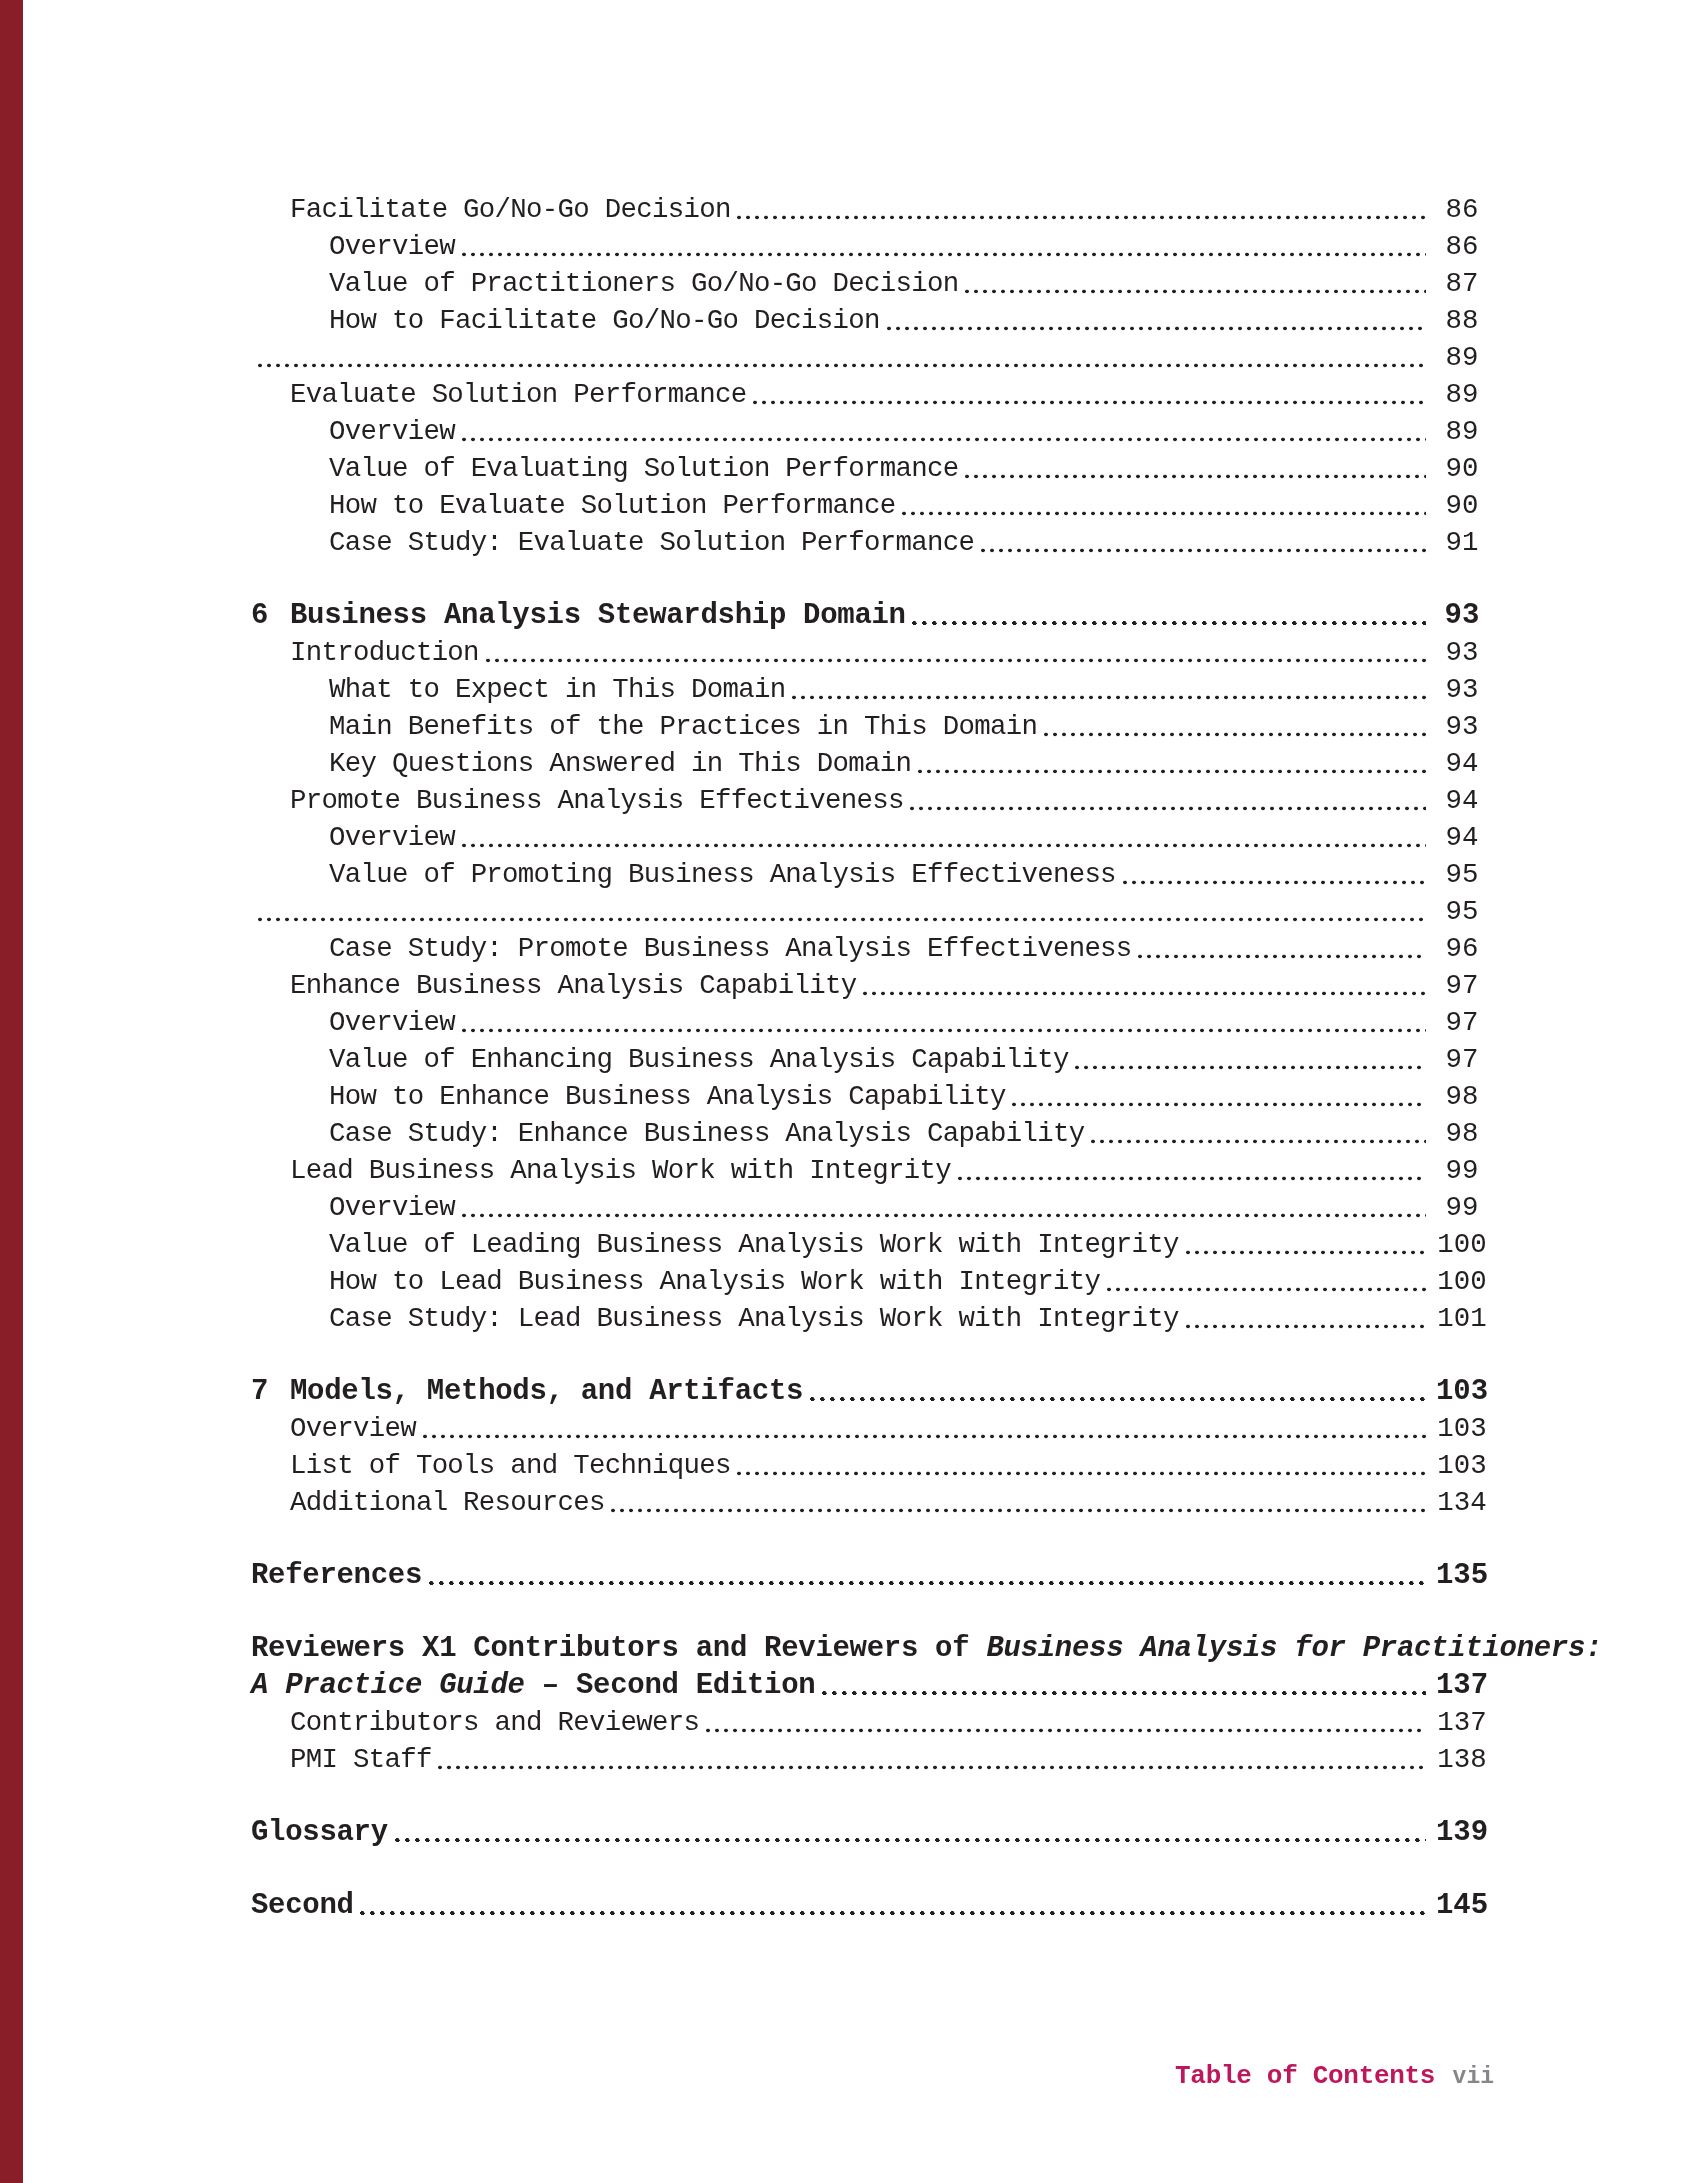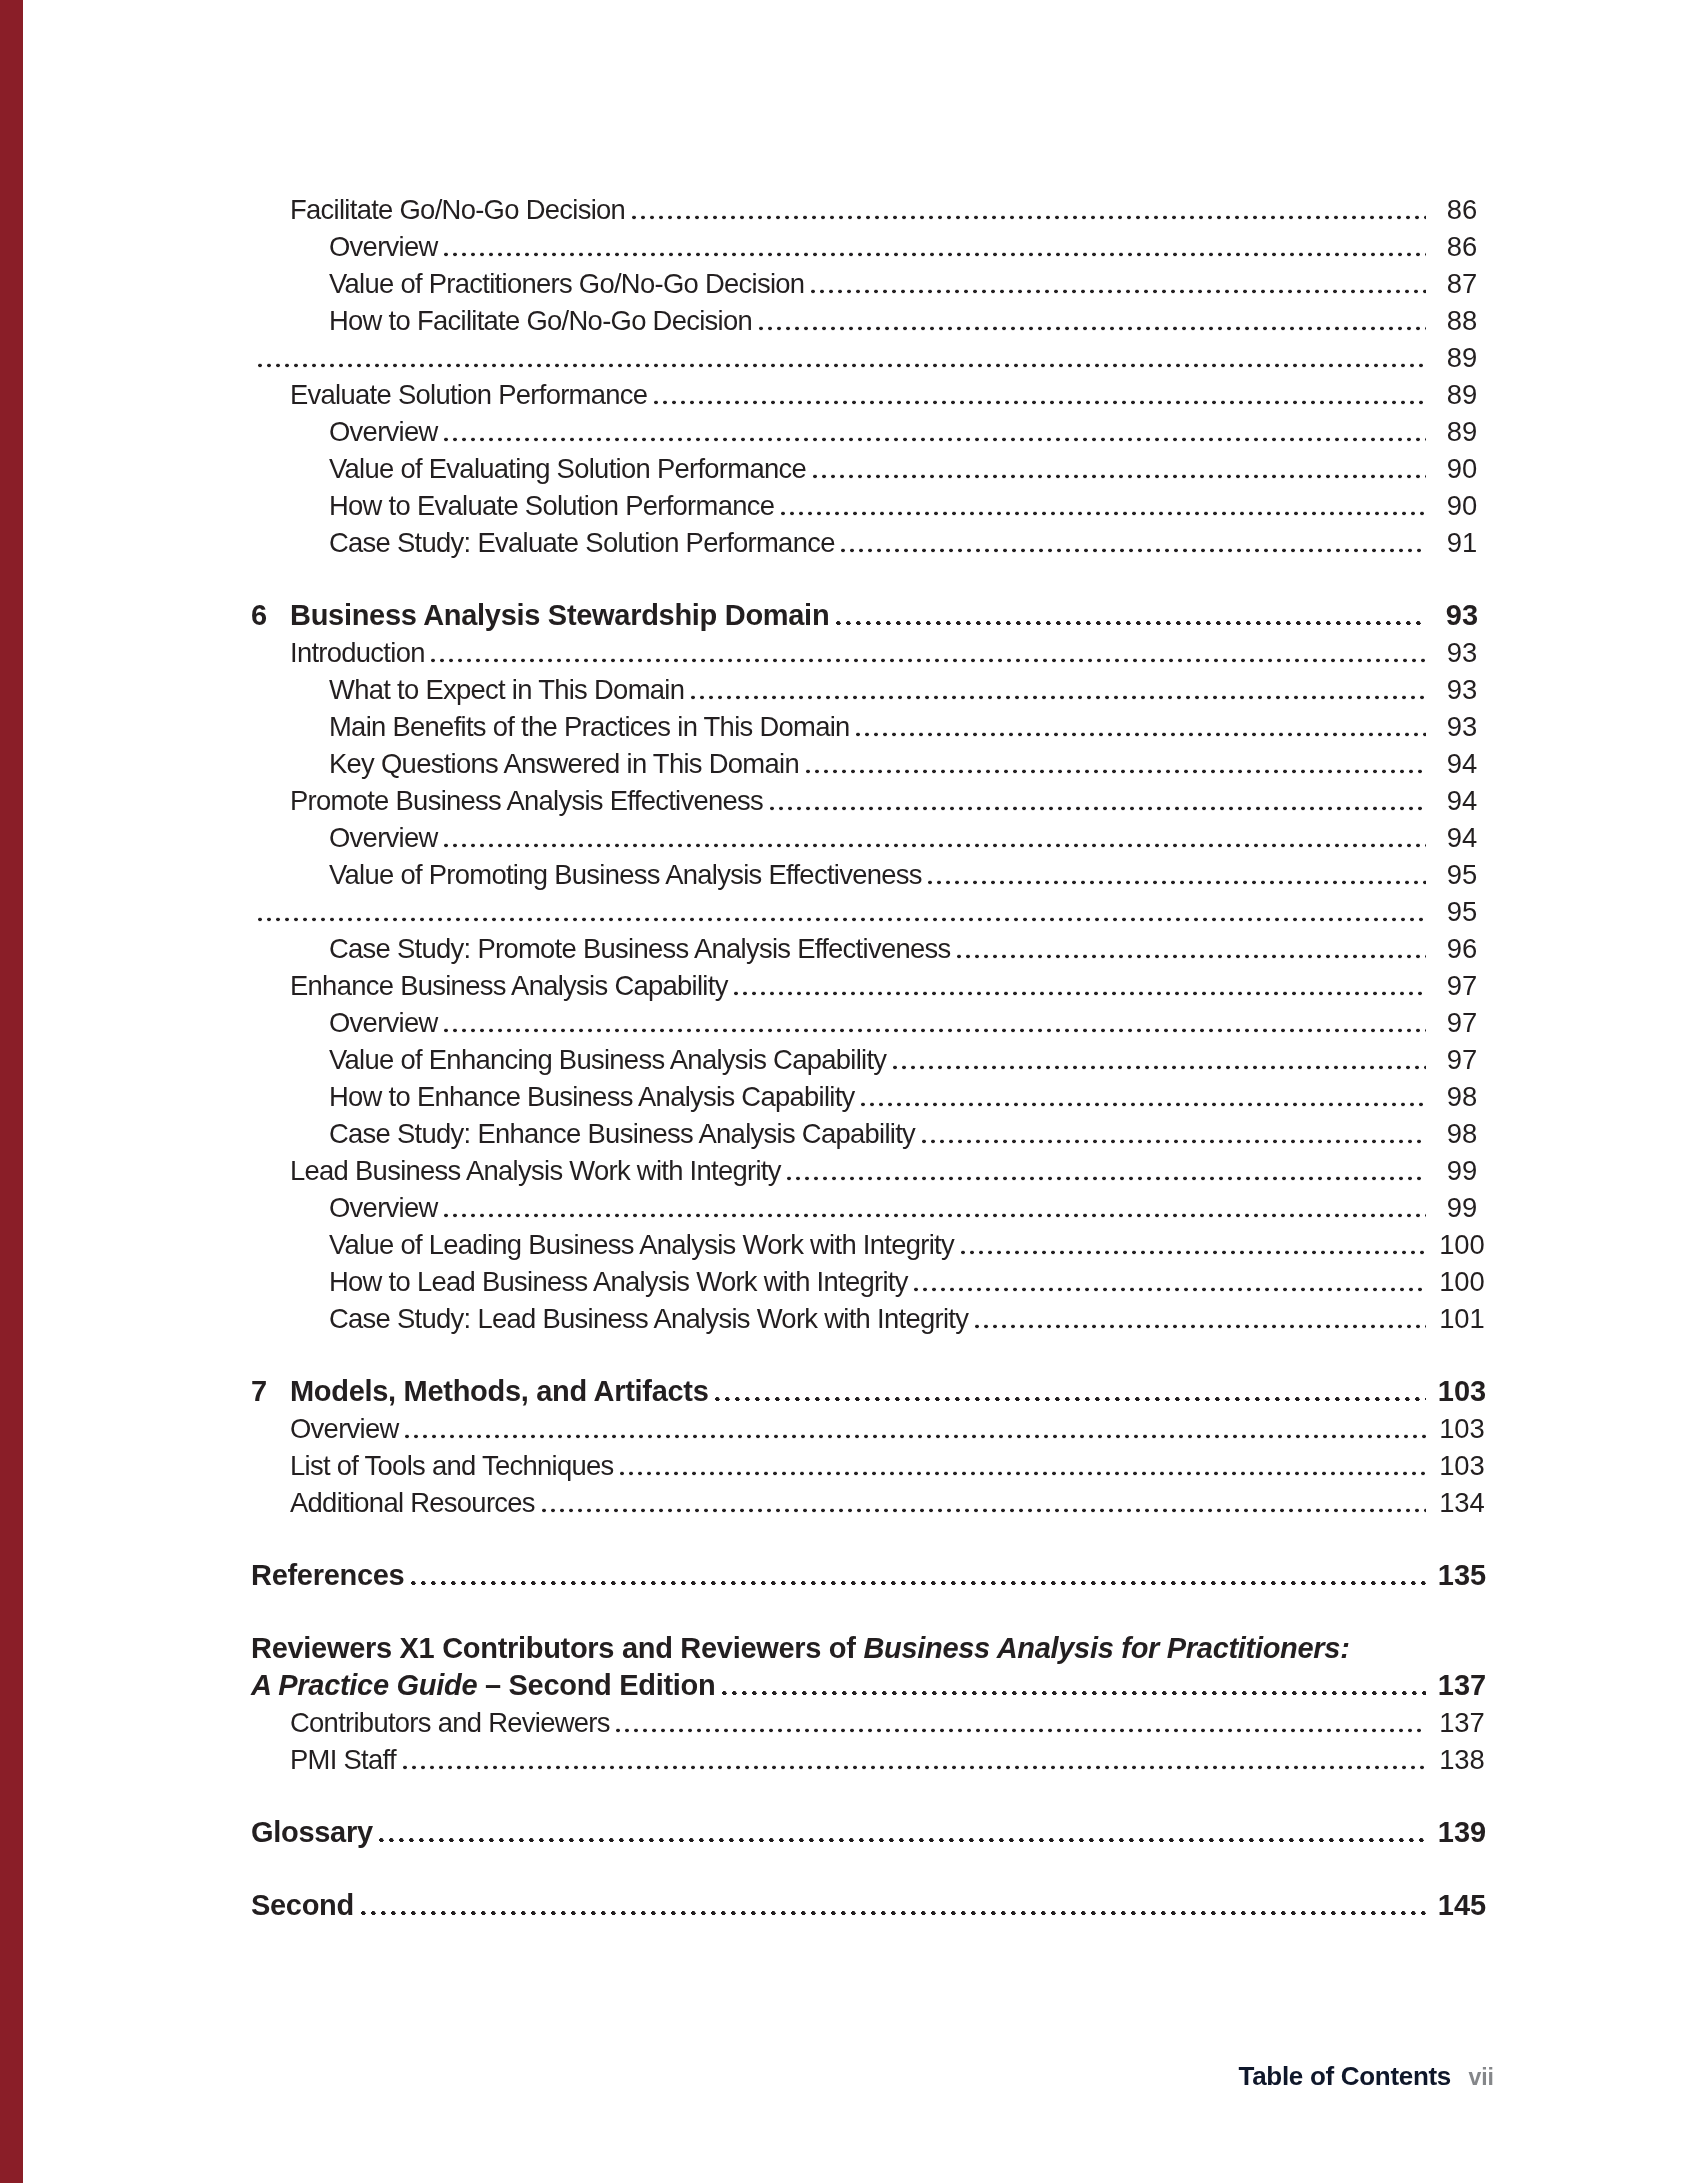--- a/index.html
+++ b/index.html
@@ -2,21 +2,21 @@
 <html style="font-size:10.7px"><head>
 <meta charset="utf-8">
 <style>
   html,body{margin:0;padding:0;background:#ffffff;}
   .page{
     position:relative;
     width:1681px;
     height:2183px;
     background:#ffffff;
     overflow:hidden;
-    font-family:Liberation Sans, sans-serif;
+    font-family:Liberation Mono, monospace;
     color:#231f20;
   }
   .spine{
     position:absolute;
     left:0; top:0;
     width:23px; height:100%;
   }
   .toc{
     position:absolute;
     left:251px;
@@ -297,17 +297,17 @@
         <span class="num">139</span>
       </div>
       <div class="spacer"></div>
       <div class="row heading">
         <span class="label">Second</span>
         <span class="leader b"></span>
         <span class="num">145</span>
       </div>
     </main>
   <footer class="footer">
-    <span class="flabel" style="color: #0f172a;">Table of Contents</span>
+    <span class="flabel" style="color: #be185d;">Table of Contents</span>
     <span class="fnum" style="color: rgb(133, 135, 138);">vii</span>
   </footer>
 </div>
 
 
 </body></html>

